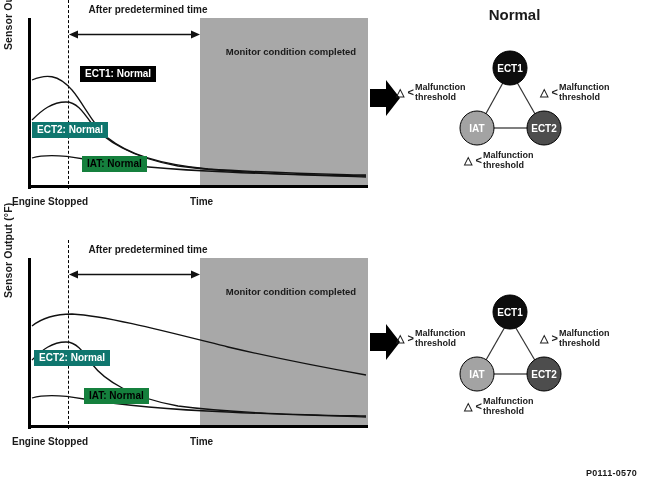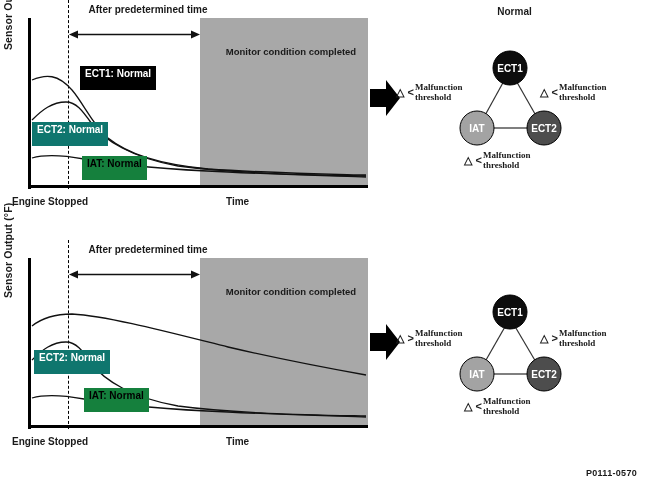--- a/index.html
+++ b/index.html
@@ -30,42 +30,42 @@
             border-left:1.5px dashed #000;}
 
   .span-wrap{position:absolute;left:28px;top:0px;width:352px;height:20px;}
   .span-text{position:absolute;left:40px;top:-14px;width:160px;text-align:center;
              font-size:10px;font-weight:bold;white-space:nowrap;}
   .span-arrow{position:absolute;left:41px;top:12px;width:131px;height:9px;}
 
   .curves{position:absolute;left:0;top:0;width:340px;height:170px;}
 
   .badge{position:absolute;font-size:10px;font-weight:bold;
-         padding:2px 5px 11px 5px;white-space:nowrap;line-height:1.1;}
+         padding:2px 5px 3px 5px;white-space:nowrap;line-height:1.1;}
   .badge.k-ect1{background:#000;color:#fff;}
   .badge.k-ect2{background:#0f766e;color:#fff;}
   .badge.k-iat{background:#15803d;color:#000;}
 
   .xtick-engine{position:absolute;left:12px;top:196px;font-size:10px;font-weight:bold;}
-  .xtick-time{position:absolute;left:190px;top:196px;font-size:10px;font-weight:bold;margin-left:36px;}
+  .xtick-time{position:absolute;left:190px;top:196px;font-size:10px;font-weight:bold;}
 
   
   .big-arrow{position:absolute;width:30px;height:40px;}
 
   
   .tri-block{position:absolute;width:269px;height:210px;}
   .tri-title{position:absolute;width:269px;text-align:center;top:6px;
-             font-size:10px;font-weight:bold;color:#1a1a1a;}
+             font-size:15px;font-weight:bold;color:#1a1a1a;}
   .tri-svg{position:absolute;left:0;top:0;}
 
   .thr{position:absolute;font-size:9px;font-weight:bold;line-height:1.12;
        white-space:nowrap;}
   .thr .sym{font-size:11px;}
   .thr-row{display:flex;align-items:center;gap:1px;}
-  .thr-txt{display:inline-block;font-family:Liberation Serif, serif;}
+  .thr-txt{display:inline-block;}
 
   .figcode{position:absolute;right:12px;bottom:8px;font-size:9px;
            font-weight:bold;letter-spacing:.3px;color:#1a1a1a;}
 </style>
 </head>
 <body>
 
 <div class="chart-block" style="top:0">
 
   <div class="ylabel">Sensor Output (°F)</div>

